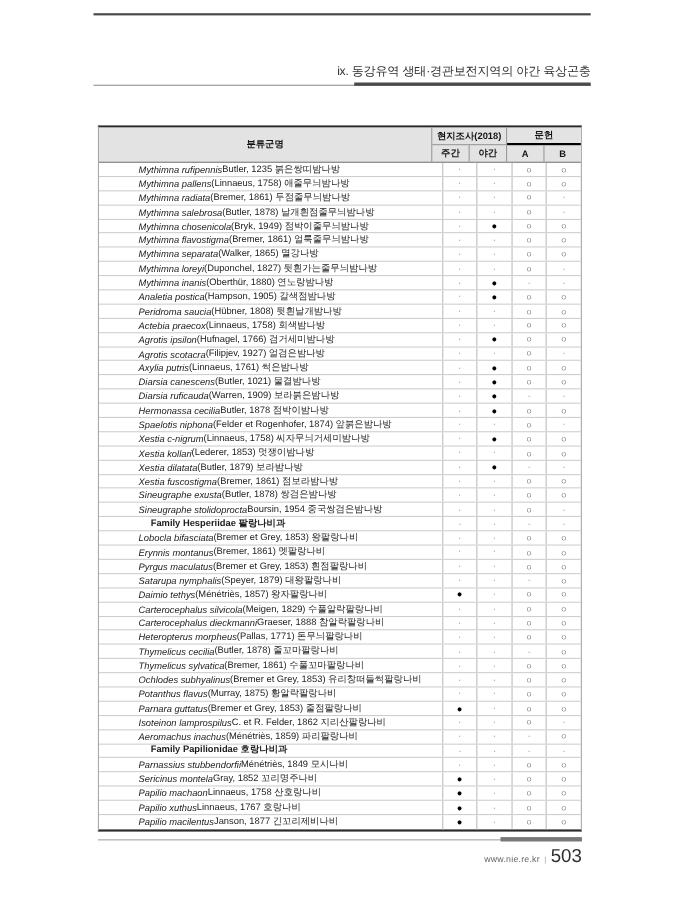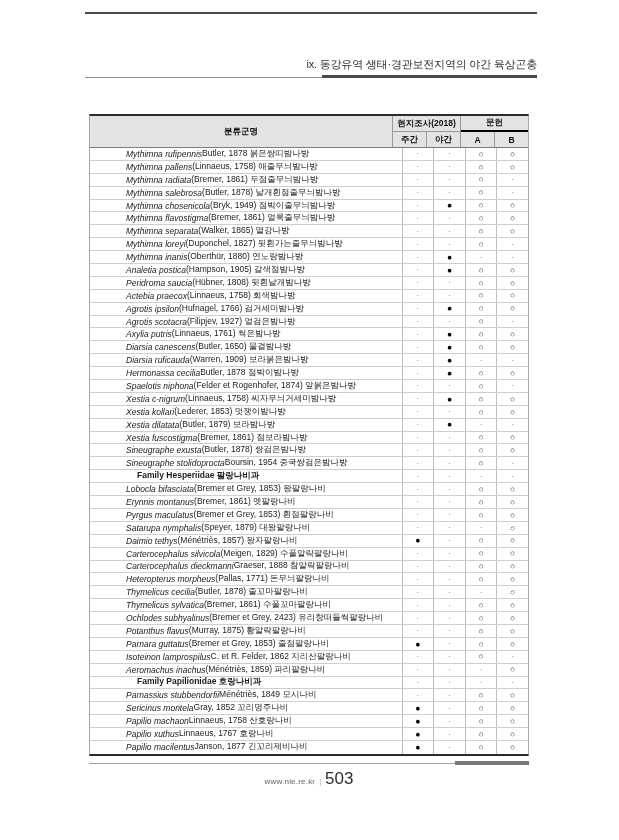--- a/index.html
+++ b/index.html
@@ -39,21 +39,21 @@
   .c.mark.last { width:33px; border-right:none; }
   .sci { font-style:italic; }
   .trow.family .c.name { font-weight:bold; padding-left:16px; }
   .m-dot    { color:#909090; font-size:9px; line-height:1; }
   .m-open   { color:#3a3a3a; font-size:8.5px; line-height:1; }
   .m-filled { color:#000000; font-size:8.5px; line-height:1; }
 
   .footer-rule-thin { position:absolute; left:89px; top:763px; width:440px; height:1px; background:#a3a3a3; }
   .footer-rule-strong { position:absolute; left:455px; top:761px; width:74px; height:4px; background:#787878; }
   .footer { position:absolute; left:89px; top:769px; width:440px; display:flex;
-    justify-content:center; align-items:baseline; }
+    justify-content:flex-end; align-items:baseline; }
   .footer-site { font-size:8px; color:#666; letter-spacing:0.2px; }
   .footer-sep { font-size:7px; color:#a0a0a0; margin:0 4px; }
   .footer-page { font-size:17px; color:#2f2f2f; }
 </style>
 </head>
 <body>
 
 <div class="page">
 
   <div class="top-rule"></div>
@@ -69,21 +69,21 @@
       <div class="th th-lit">문헌</div>
       <div class="th th-day">주간</div>
       <div class="th th-night">야간</div>
       <div class="th th-a">A</div>
       <div class="th th-b">B</div>
     </div>
     <div class="tbody">
     <div class="trow">
       <div class="c name">
             <span class="sci">Mythimna rufipennis</span>
-            <span class="rest"> Butler, 1878 붉은쌍띠밤나방</span>
+            <span class="rest"> Butler, 1235 붉은쌍띠밤나방</span>
           </div>
       <div class="c mark m-dot">·</div>
       <div class="c mark m-dot">·</div>
       <div class="c mark m-open">○</div>
       <div class="c mark last m-open">○</div>
     </div>
 
     <div class="trow">
       <div class="c name">
             <span class="sci">Mythimna pallens</span>
@@ -234,21 +234,21 @@
           </div>
       <div class="c mark m-dot">·</div>
       <div class="c mark m-filled">●</div>
       <div class="c mark m-open">○</div>
       <div class="c mark last m-open">○</div>
     </div>
 
     <div class="trow">
       <div class="c name">
             <span class="sci">Diarsia canescens</span>
-            <span class="rest"> (Butler, 1650) 물결밤나방</span>
+            <span class="rest"> (Butler, 1021) 물결밤나방</span>
           </div>
       <div class="c mark m-dot">·</div>
       <div class="c mark m-filled">●</div>
       <div class="c mark m-open">○</div>
       <div class="c mark last m-open">○</div>
     </div>
 
     <div class="trow">
       <div class="c name">
             <span class="sci">Diarsia ruficauda</span>
@@ -464,21 +464,21 @@
           </div>
       <div class="c mark m-dot">·</div>
       <div class="c mark m-dot">·</div>
       <div class="c mark m-open">○</div>
       <div class="c mark last m-open">○</div>
     </div>
 
     <div class="trow">
       <div class="c name">
             <span class="sci">Ochlodes subhyalinus</span>
-            <span class="rest"> (Bremer et Grey, 2423) 유리창떠들썩팔랑나비</span>
+            <span class="rest"> (Bremer et Grey, 1853) 유리창떠들썩팔랑나비</span>
           </div>
       <div class="c mark m-dot">·</div>
       <div class="c mark m-dot">·</div>
       <div class="c mark m-open">○</div>
       <div class="c mark last m-open">○</div>
     </div>
 
     <div class="trow">
       <div class="c name">
             <span class="sci">Potanthus flavus</span>

